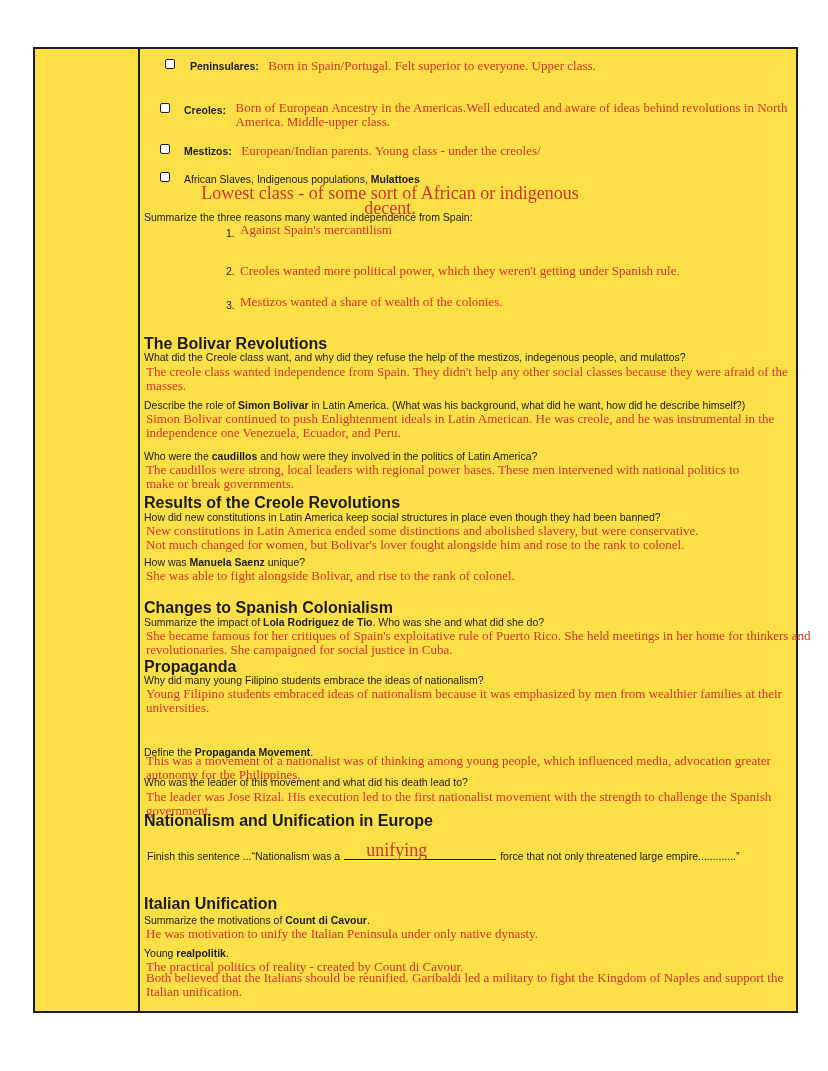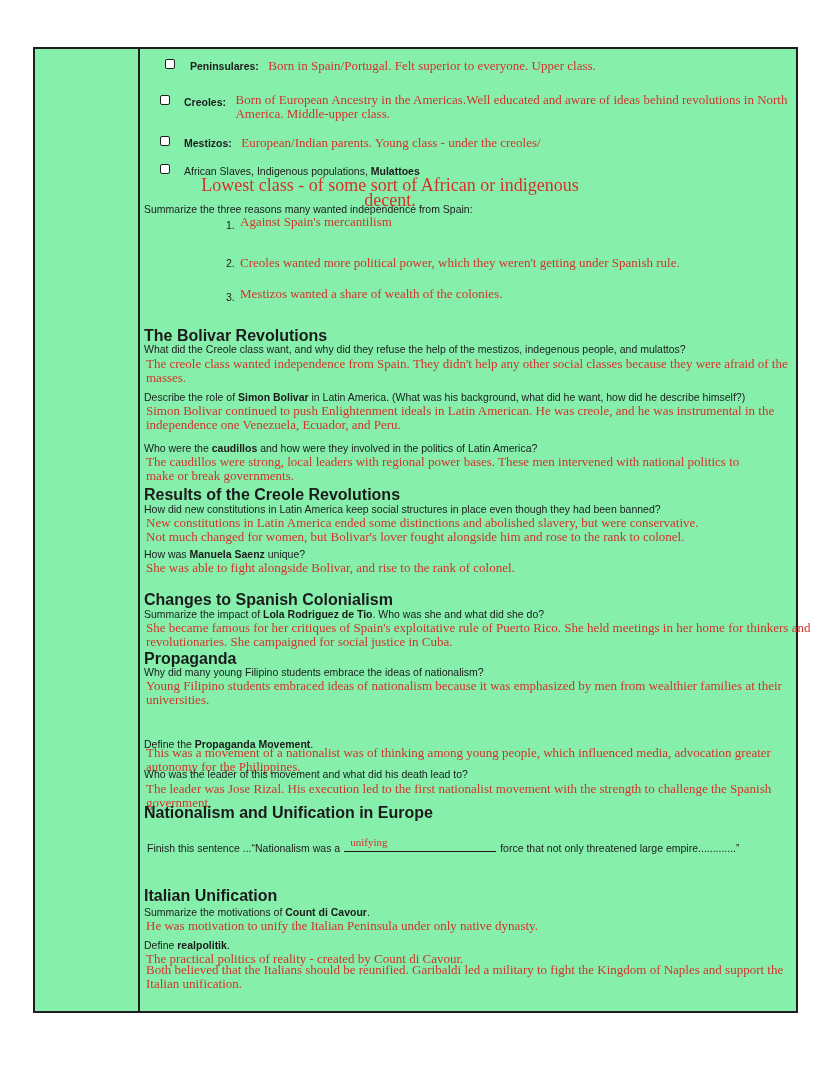--- a/index.html
+++ b/index.html
@@ -20,21 +20,21 @@
   }
   .doc-table {
     position: absolute;
     left: 33px;
     top: 47px;
     width: 765px;
     height: 966px;
     border: 2px solid #1e1e1e;
     box-sizing: border-box;
     display: flex;
-    background: #86efac;
+    background: #fde047;
   }
   .left-col {
     width: 105px;
     border-right: 2px solid #1e1e1e;
     box-sizing: border-box;
     flex: none;
   }
   .right-col {
     flex: 1;
     padding: 8px 0 0 4px;
@@ -124,44 +124,44 @@
     width: 152px;
     height: 12px;
     border-bottom: 1px solid #1b1b1b;
     position: relative;
     margin: 0 4px;
     vertical-align: baseline;
     cursor: text;
   }
   .blank-ans {
     position: absolute;
-    left: 6px;
+    left: 22px;
     bottom: 2px;
     font-family: "Liberation Serif", serif;
     color: #d2342b;
-    font-size: 11px;
+    font-size: 18px;
     white-space: nowrap;
   }
   .fill-line { padding-left: 3px; }
 </style>
 </head>
 <body>
 
 <div class="page">
   <div class="doc-table">
     <div class="left-col"></div>
     <div class="right-col">
 
       <div class="chk-item first" style="margin-top:0">
         <span class="chk-box"></span>
         <b class="q">Peninsulares:</b>
         <span class="ans chk-ans">Born in Spain/Portugal. Felt superior to everyone. Upper class.</span>
       </div>
 
-      <div class="chk-item" style="margin-top:20px">
+      <div class="chk-item" style="margin-top:28px">
         <span class="chk-box"></span>
         <b class="q">Creoles:</b>
         <span class="ans ans-wrap2">Born of European Ancestry in the Americas.Well educated and aware of ideas behind revolutions in North America. Middle-upper class.</span>
       </div>
 
       <div class="chk-item" style="margin-top:13px">
         <span class="chk-box"></span>
         <b class="q">Mestizos:</b>
         <span class="ans chk-ans">European/Indian parents. Young class - under the creoles/</span>
       </div>
@@ -241,21 +241,21 @@
       </div>
 
       <div class="hd" style="margin-top:34px">Italian Unification</div>
 
       <div class="q" style="margin-top:4px">
         <span>Summarize the motivations of </span><b>Count di Cavour</b><span>.</span>
       </div>
       <span class="ans ans-b" style="margin-top:0">He was motivation to unify the Italian Peninsula under only native dynasty.</span>
 
       <div class="q" style="margin-top:6px">
-        <span>Define </span><b>realpolitik</b><span>.</span>
+        <span>Young </span><b>realpolitik</b><span>.</span>
       </div>
       <span class="ans ans-b" style="margin-top:0">The practical politics of reality - created by Count di Cavour.</span>
 
       <span class="ans ans-b" style="margin-top:-3px">Both believed that the Italians should be reunified. Garibaldi led a military to fight the Kingdom of Naples and support the Italian unification.</span>
 
     </div>
   </div>
 </div>
 
 </body></html>

